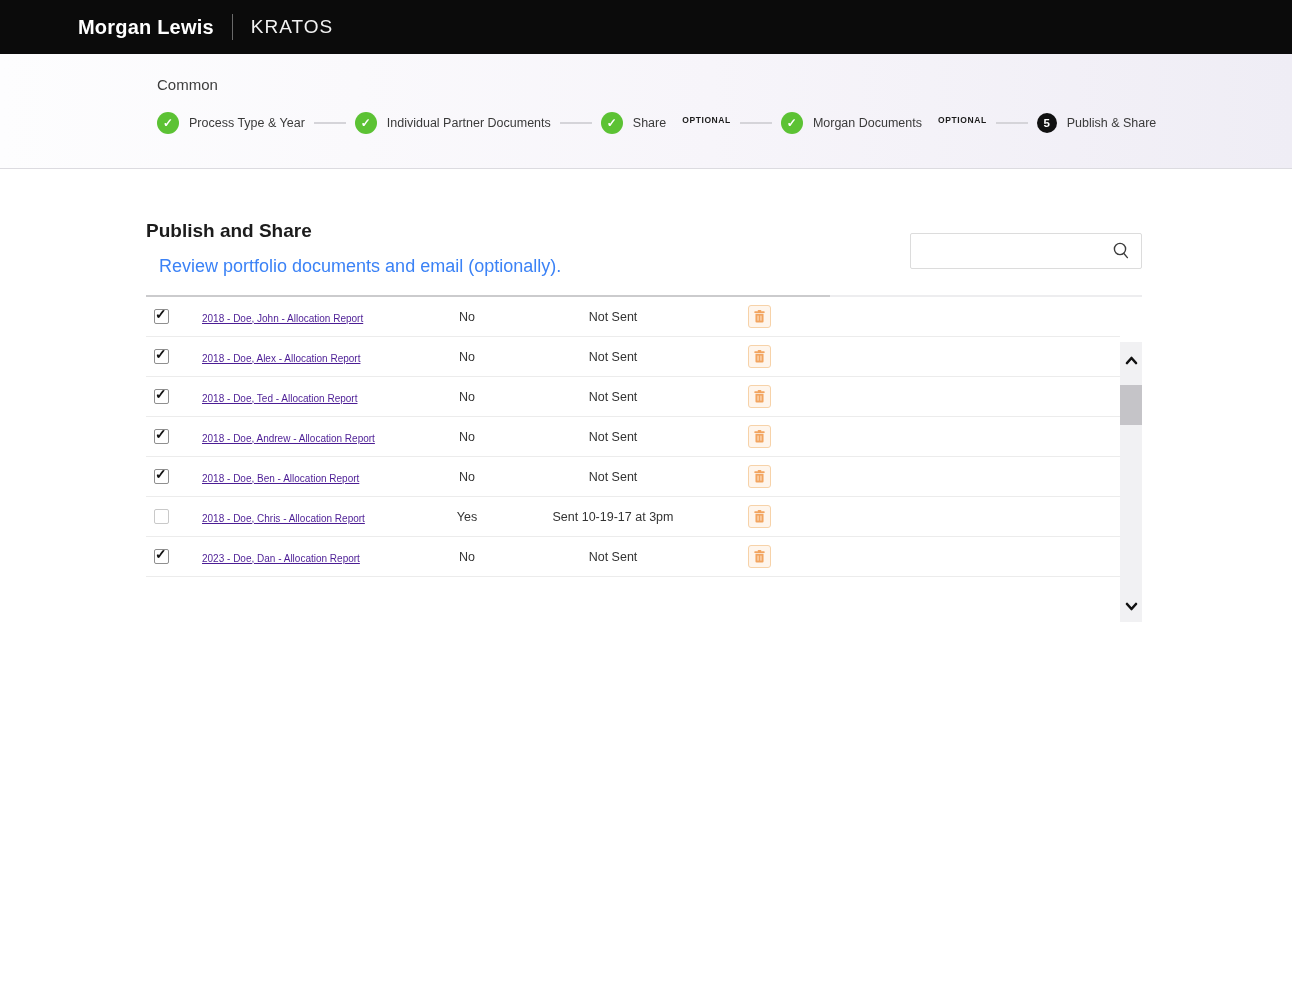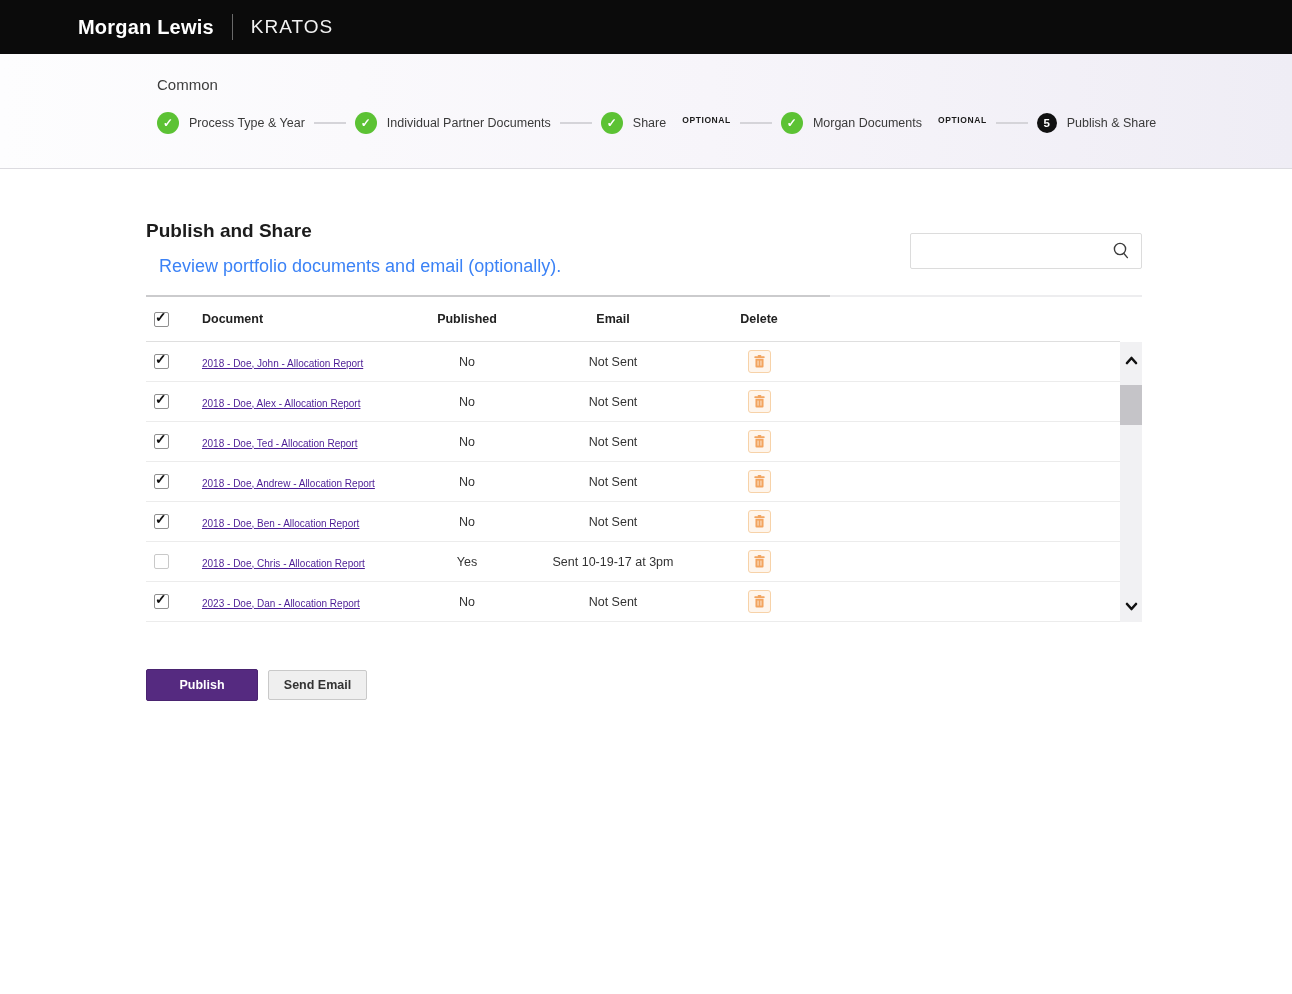--- a/index.html
+++ b/index.html
@@ -151,29 +151,20 @@
           <circle cx="9" cy="8" r="5.6" fill="none" stroke="#3c3c3c" stroke-width="1.4"></circle>
           <line x1="12.8" y1="12.4" x2="16.4" y2="16.6" stroke="#3c3c3c" stroke-width="1.4" stroke-linecap="round"></line>
         </svg>
       </span>
     </button>
   </div>
 
   <div class="table">
     <div class="table-topline"></div>
 
-    <div class="thead">
-      <div class="c1">
-        <div class="checkbox checked"></div>
-      </div>
-      <div class="c2 th">Document</div>
-      <div class="c3 th">Published</div>
-      <div class="c4 th">Email</div>
-      <div class="c5 th">Delete</div>
-    </div>
 
     <div id="tbody">
   <div class="trow">
     <div class="c1">
       <div class="checkbox checked"></div>
     </div>
     <div class="c2">
       <a href="#" class="doc-link">2018 - Doe, John - Allocation Report</a>
     </div>
     <div class="c3 cell-text">No</div>
@@ -350,17 +341,13 @@
       <button class="arrow down">
         <span style="display:flex;">
           <svg width="13" height="9" viewBox="0 0 13 9">
             <polyline points="2,2 6.5,7 11,2" fill="none" stroke="#111" stroke-width="2.6" stroke-linecap="round" stroke-linejoin="round"></polyline>
           </svg>
         </span>
       </button>
     </div>
   </div>
 
-  <div class="actions">
-    <button class="btn-publish">Publish</button>
-    <button class="btn-send">Send Email</button>
-  </div>
 </div>
 
 </body></html>

